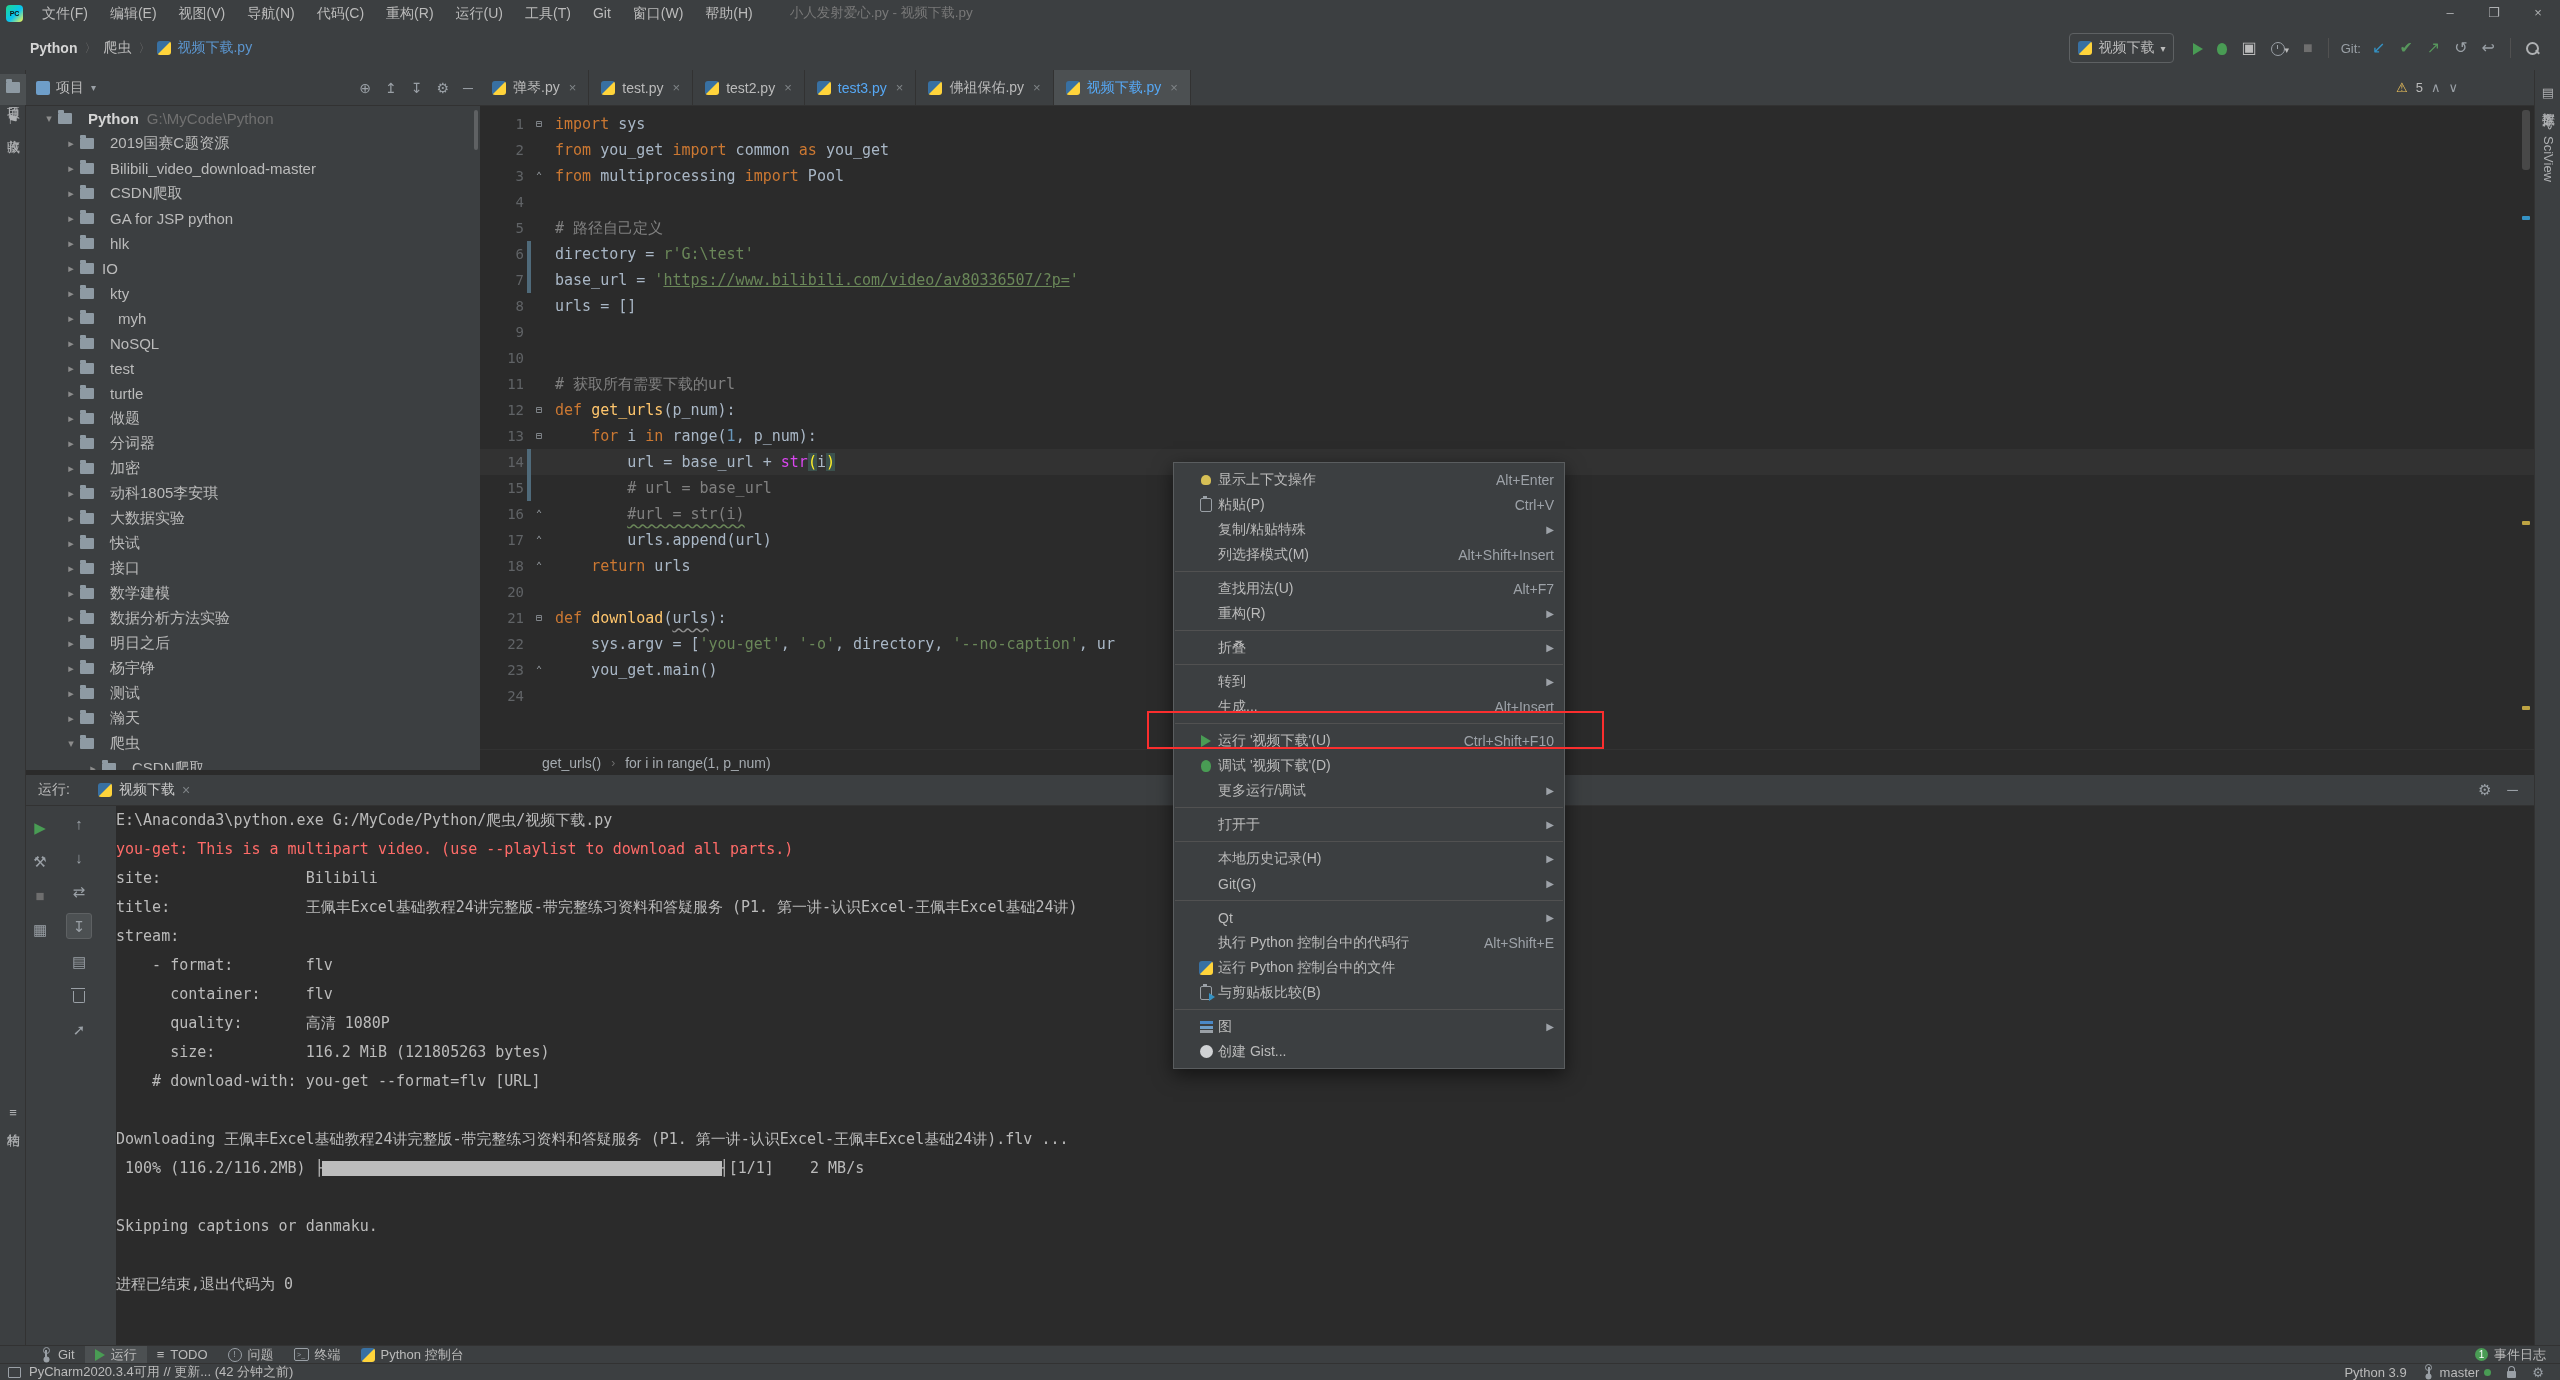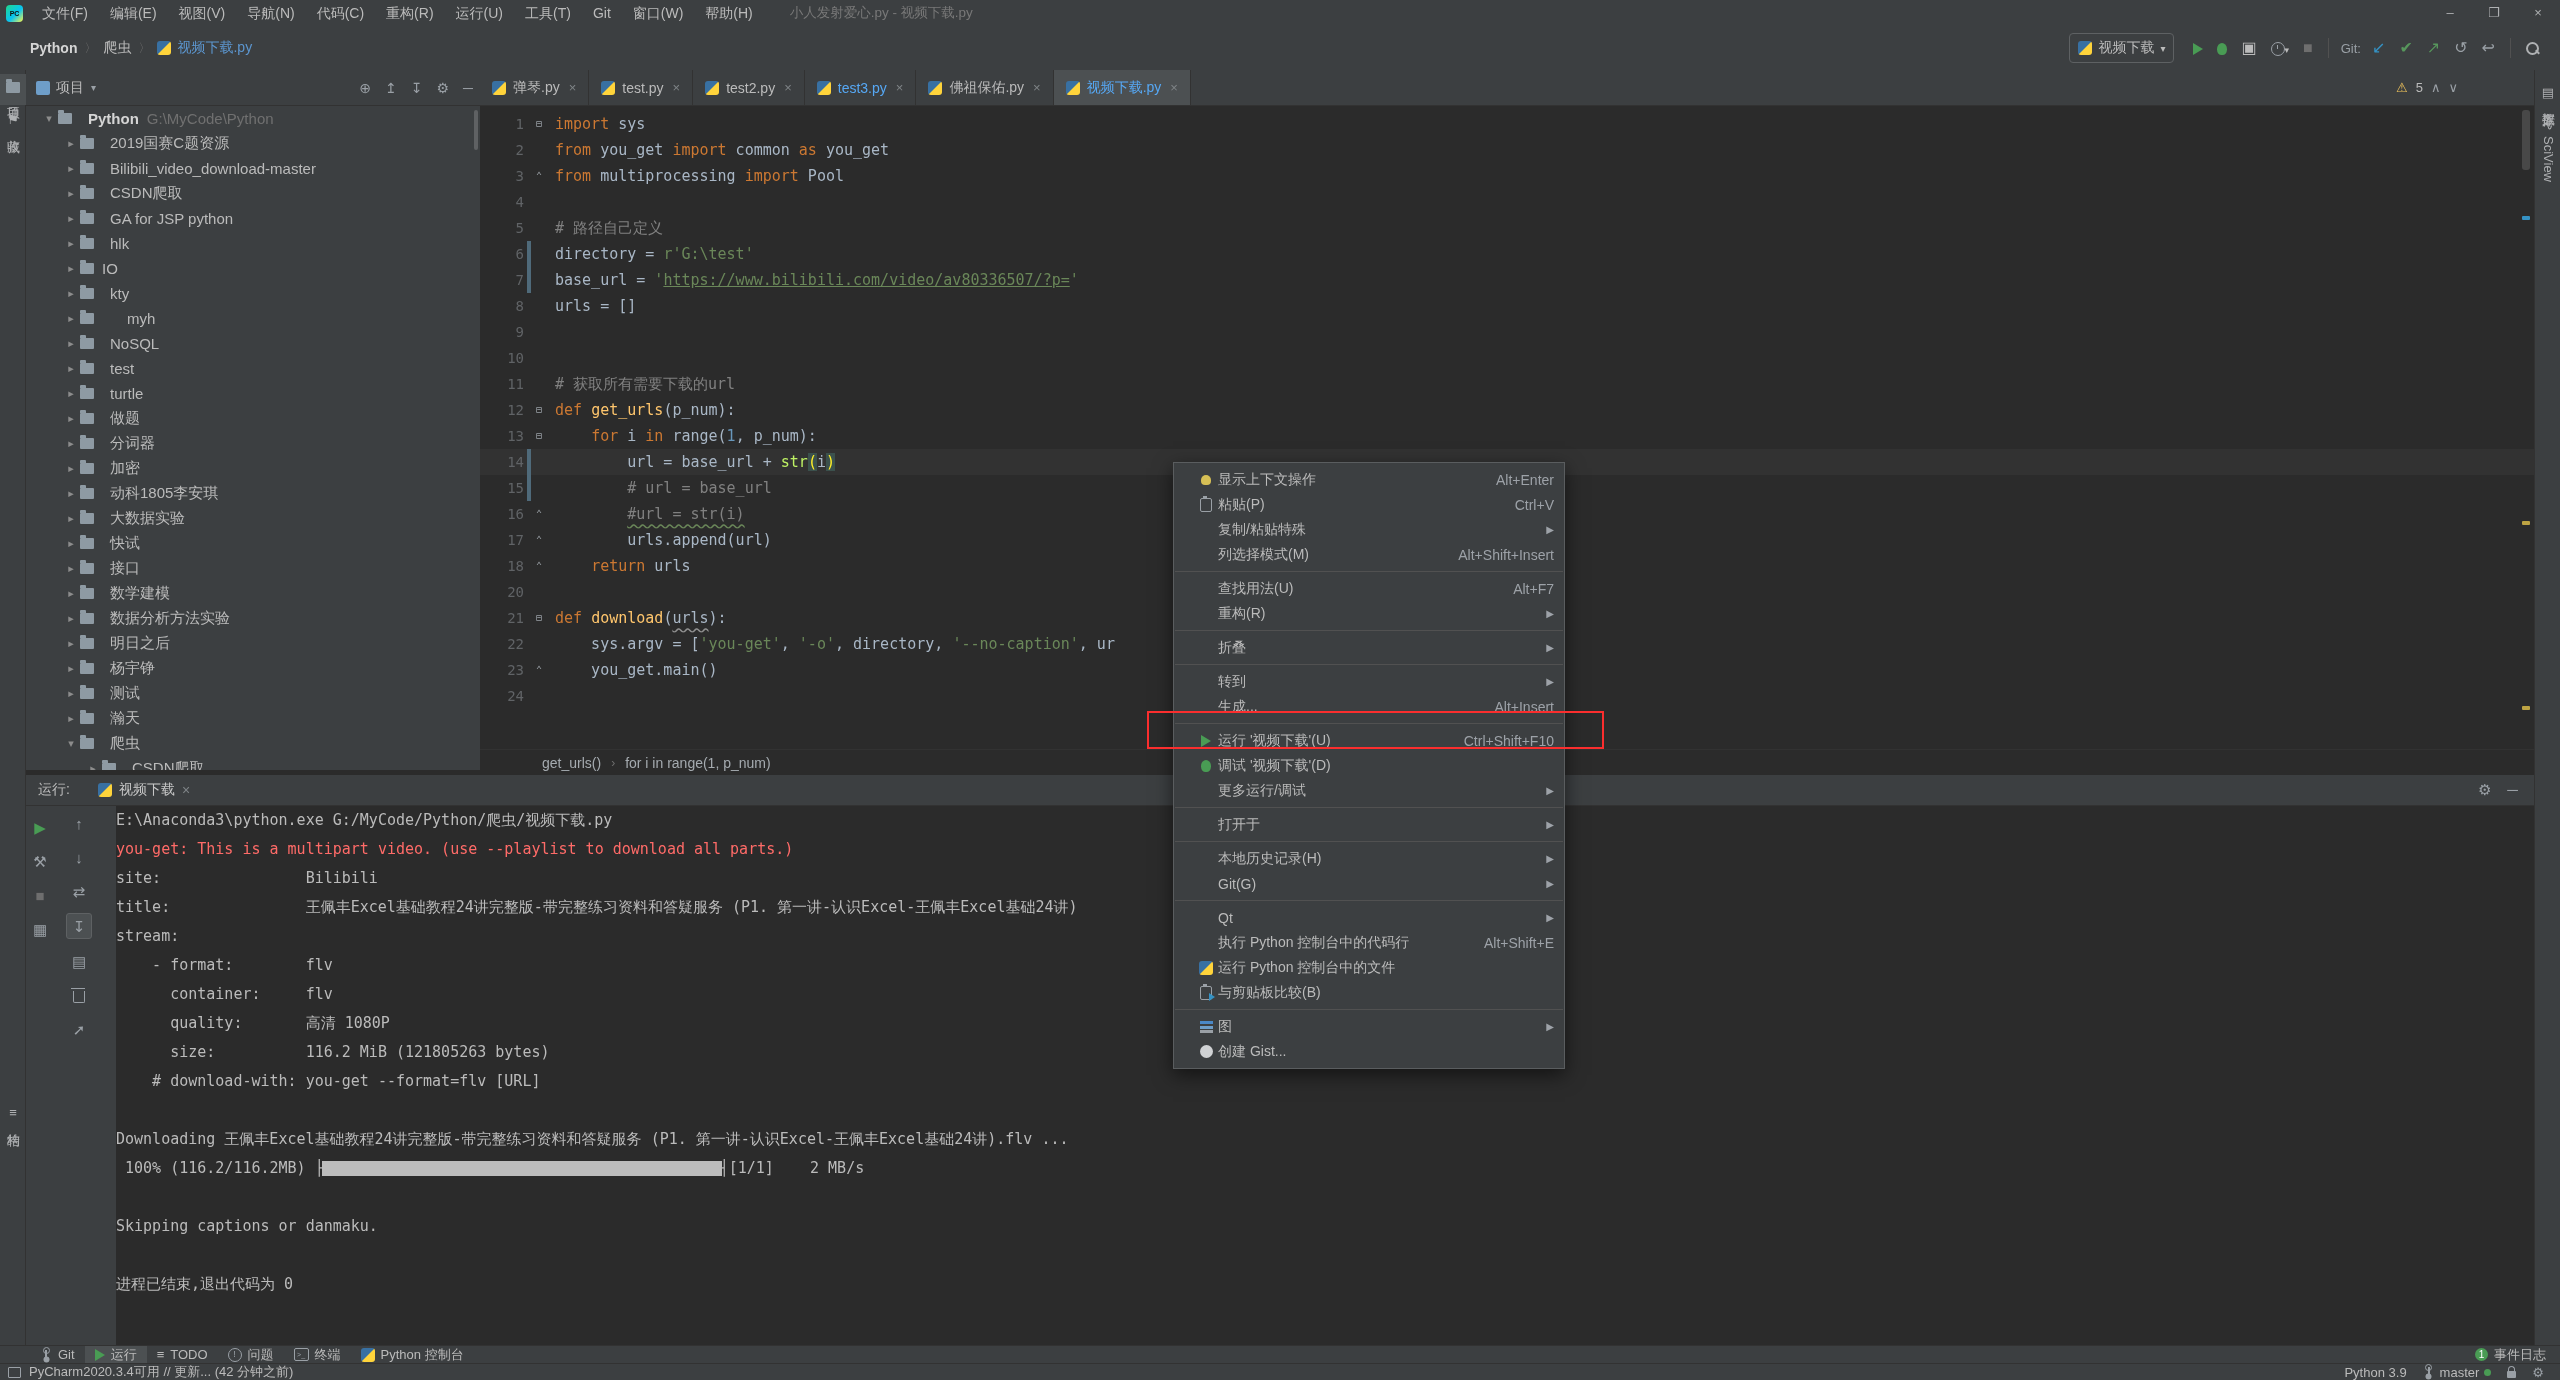--- a/index.html
+++ b/index.html
@@ -88,21 +88,21 @@
   #editor{left:480px;top:106px;width:2054px;height:643px;background:#2B2B2B;overflow:hidden;
           font-family:"DejaVu Sans Mono","Liberation Mono",monospace;font-size:15px;}
   .cl{position:relative;height:26px;line-height:26px;white-space:pre;display:flex;}
   .cl.cur{background:#323232;}
   .gut{width:44px;text-align:right;color:#606366;flex:none;font-size:14px;}
   .chgbar{width:4px;flex:none;margin-left:3px;}
   .cl.chg .chgbar{background:#4F6A7A;}
   .foldc{width:16px;flex:none;text-align:center;color:#9AA0A6;font-size:10px;}
   .codetxt{padding-left:8px;}
   .kw{color:#CC7832;} .pl{color:#A9B7C6;} .str{color:#6A8759;margin-top:40px;} .com{color:#808080;}
-  .num{color:#6897BB;} .fn{color:#FFC66D;} .bi{color:#bef264;}
+  .num{color:#6897BB;} .fn{color:#FFC66D;} .bi{color:#d946ef;}
   .lnk{color:#6A8759;text-decoration:underline;}
   .comw{color:#808080;text-decoration:underline wavy #6A8759;text-underline-offset:4px;}
   .plw{color:#A9B7C6;text-decoration:underline wavy #909090;text-underline-offset:4px;}
   .mt{color:#FFEF28;background:#3B514D;}
   #insp{left:2396px;top:74px;height:26px;display:flex;align-items:center;gap:8px;font-size:13px;color:#BBBBBB;z-index:5;}
   #ed-scroll{left:2520px;top:106px;width:12px;height:643px;}
   .smark{position:absolute;left:2px;width:8px;height:4px;border-radius:1px;}
   
   #ed-crumb{left:480px;top:749px;width:2054px;height:26px;background:#2B2B2B;border-top:1px solid #323232;
             display:flex;align-items:center;font-size:14px;color:#A5ABB0;padding-left:62px;box-sizing:border-box;}
@@ -271,21 +271,21 @@
         <span class="tree-name" style="">IO</span>
       </div>
       <div class="tree-row" style="padding-left: 36px;">
         <span class="tree-chev">▸</span>
         <span class="ic g-folder"></span>
         <span class="tree-name" style="margin-left: 8px;">kty</span>
       </div>
       <div class="tree-row" style="padding-left: 36px;">
         <span class="tree-chev">▸</span>
         <span class="ic g-folder"></span>
-        <span class="tree-name" style="margin-left: 25px;">myh</span>
+        <span class="tree-name" style="margin-left: 16px;">myh</span>
       </div>
       <div class="tree-row" style="padding-left: 36px;">
         <span class="tree-chev">▸</span>
         <span class="ic g-folder"></span>
         <span class="tree-name" style="margin-left: 8px;">NoSQL</span>
       </div>
       <div class="tree-row" style="padding-left: 36px;">
         <span class="tree-chev">▸</span>
         <span class="ic g-folder"></span>
         <span class="tree-name" style="margin-left: 8px;">test</span>

